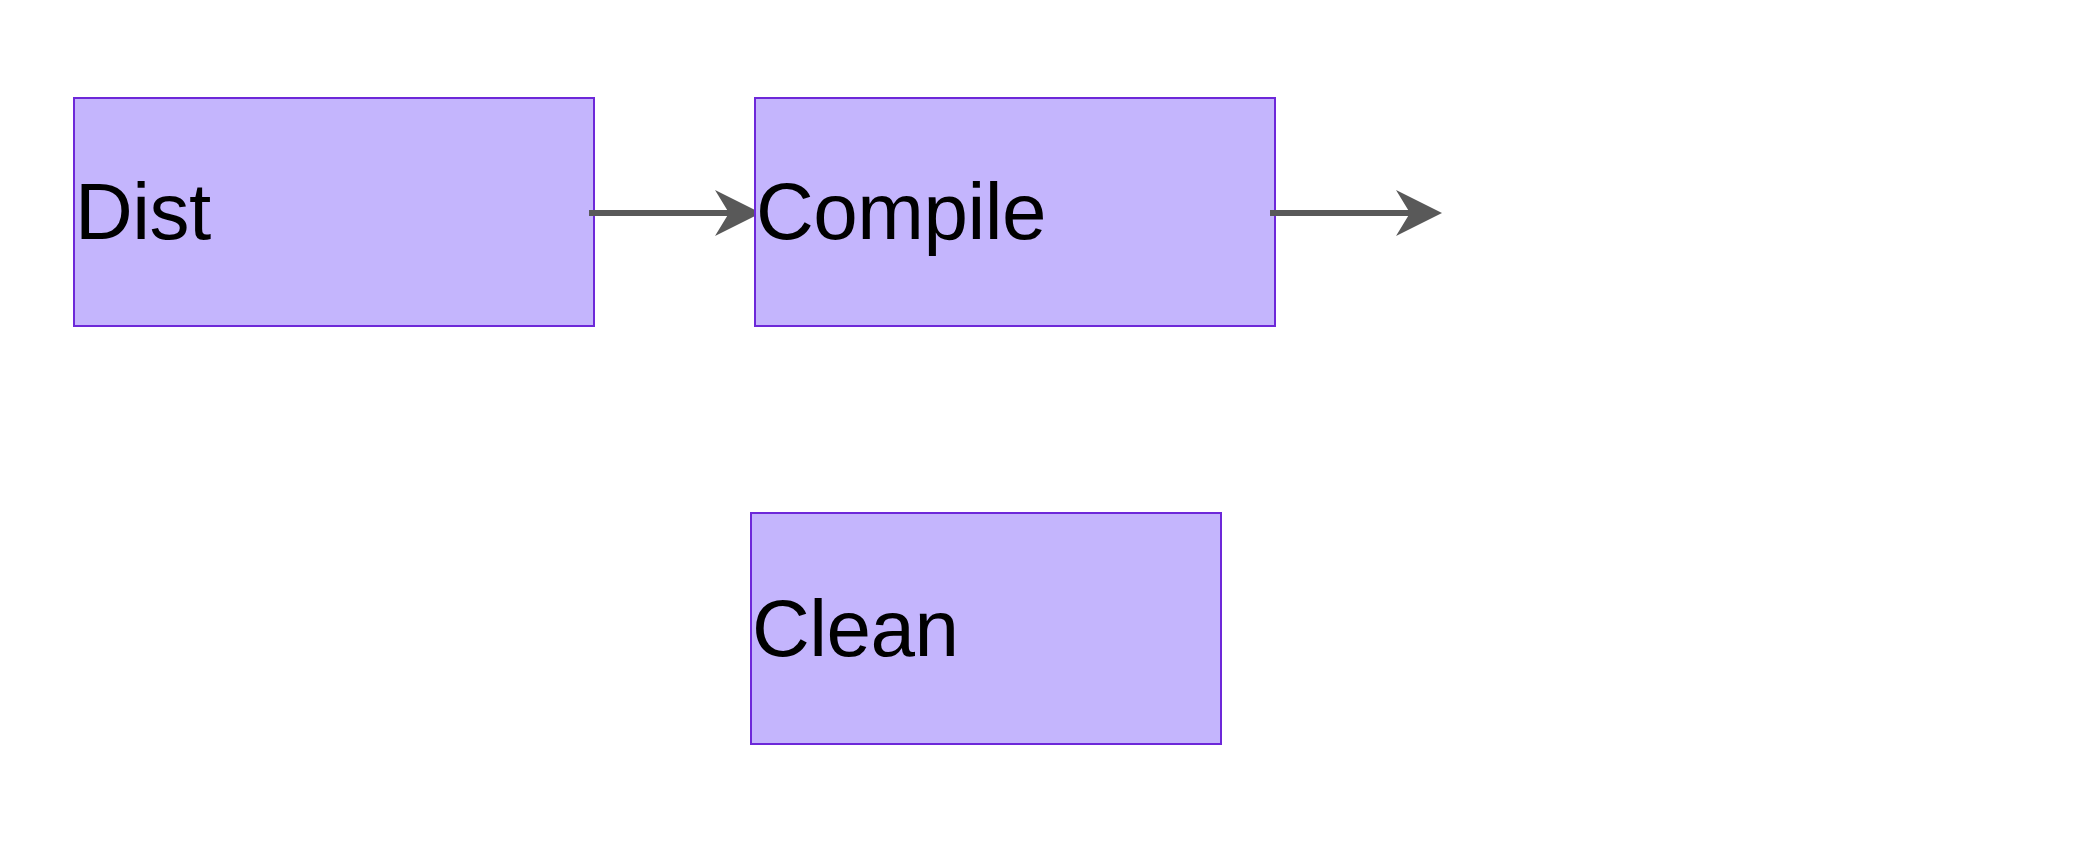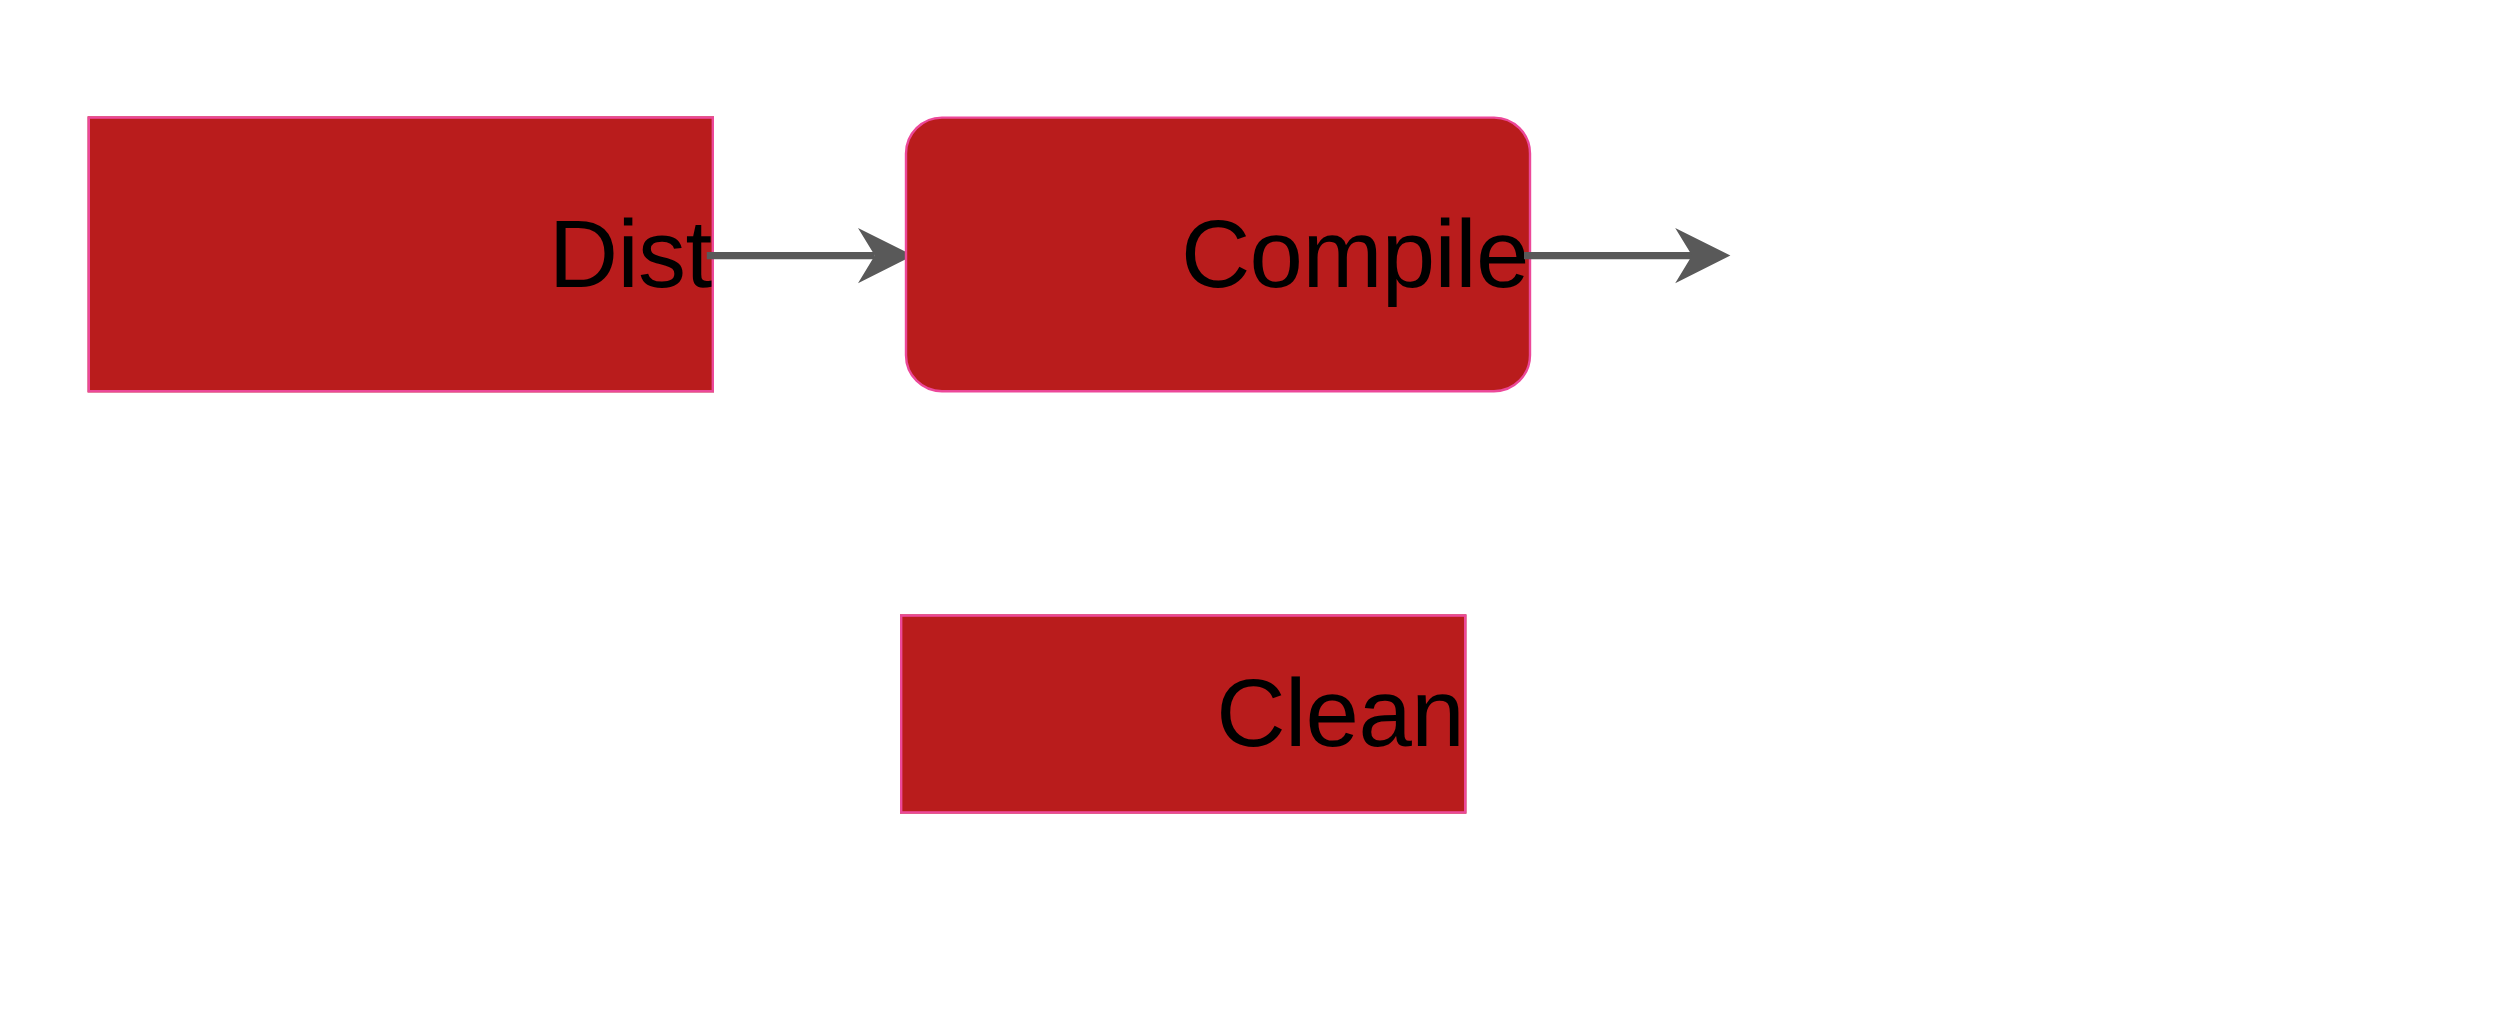--- a/index.html
+++ b/index.html
@@ -14,41 +14,41 @@
   #canvas {
     position: relative;
     width: 2078px;
     height: 848px;
     background: #ffffff;
     overflow: hidden;
   }
   .node {
     position: absolute;
     box-sizing: border-box;
-    background: #b91c1c;
-    border: 2px solid #ec4899;
+    background: #c4b5fd;
+    border: 2px solid #6d28d9;
     display: flex;
     align-items: center;
-    justify-content: flex-end;
+    justify-content: flex-start;
   }
   .node-label {
     font-family: "Liberation Sans", sans-serif;
     font-size: 80px;
     font-weight: 400;
     color: #000000;
     line-height: 1;
     letter-spacing: -0.5px;
     white-space: nowrap;
     user-select: none;
   }
   
   #node-dist    { left: 73px;   top: 97px;  width: 522px; height: 230px; }
-  #node-compile { left: 754px;  top: 97px;  width: 522px; height: 230px; border-radius: 31px; }
+  #node-compile { left: 754px;  top: 97px;  width: 522px; height: 230px; }
   #node-init    { left: 1435px; top: 97px;  width: 523px; height: 230px; }
-  #node-clean   { left: 750px;  top: 512px; width: 472px; height: 166px; }
+  #node-clean   { left: 750px;  top: 512px; width: 472px; height: 233px; }
 
   .edge {
     position: absolute;
     overflow: visible;
   }
   #edge-dist-compile { left: 589px;  top: 182px; width: 172px; height: 62px; }
   #edge-compile-init { left: 1270px; top: 182px; width: 172px; height: 62px; }
 </style>
 </head>
 <body>

